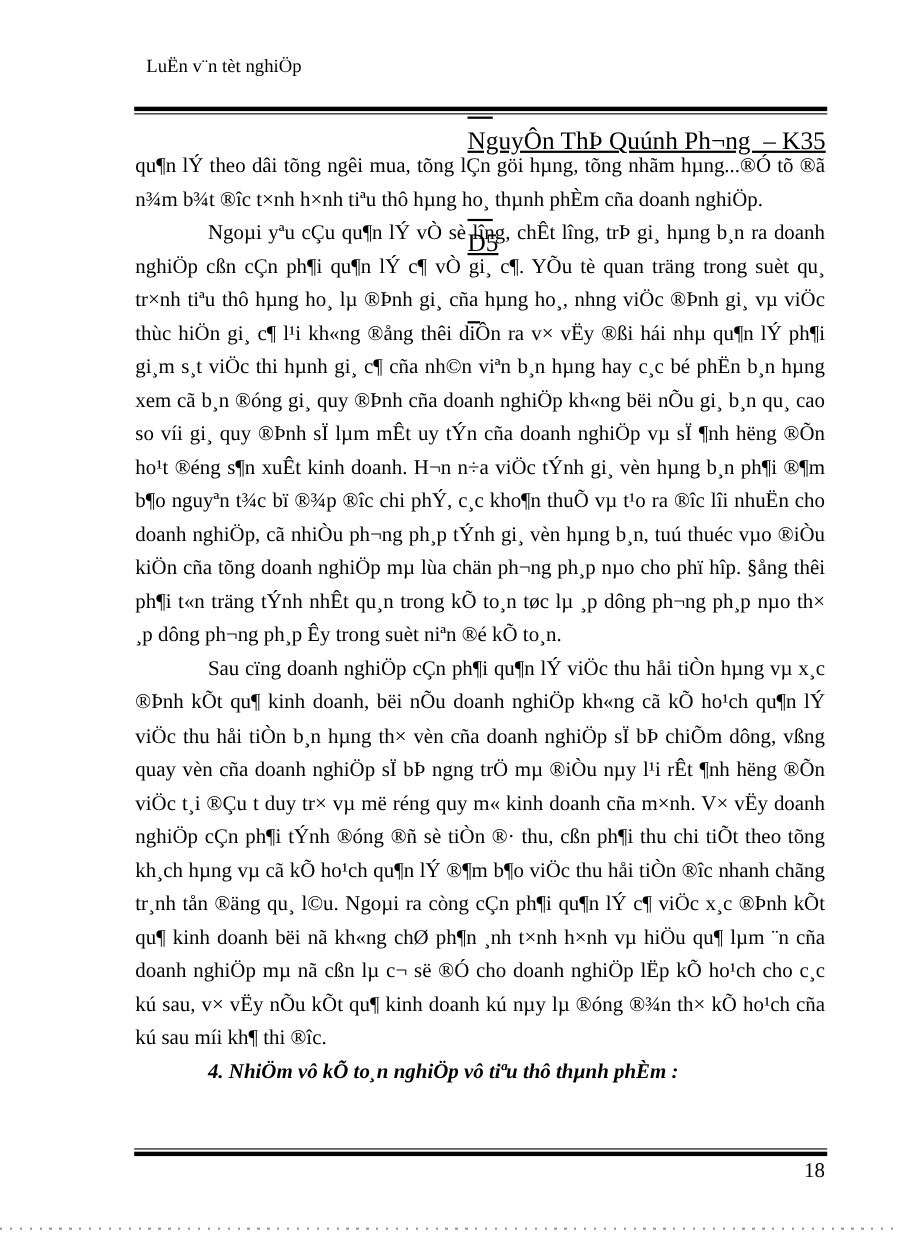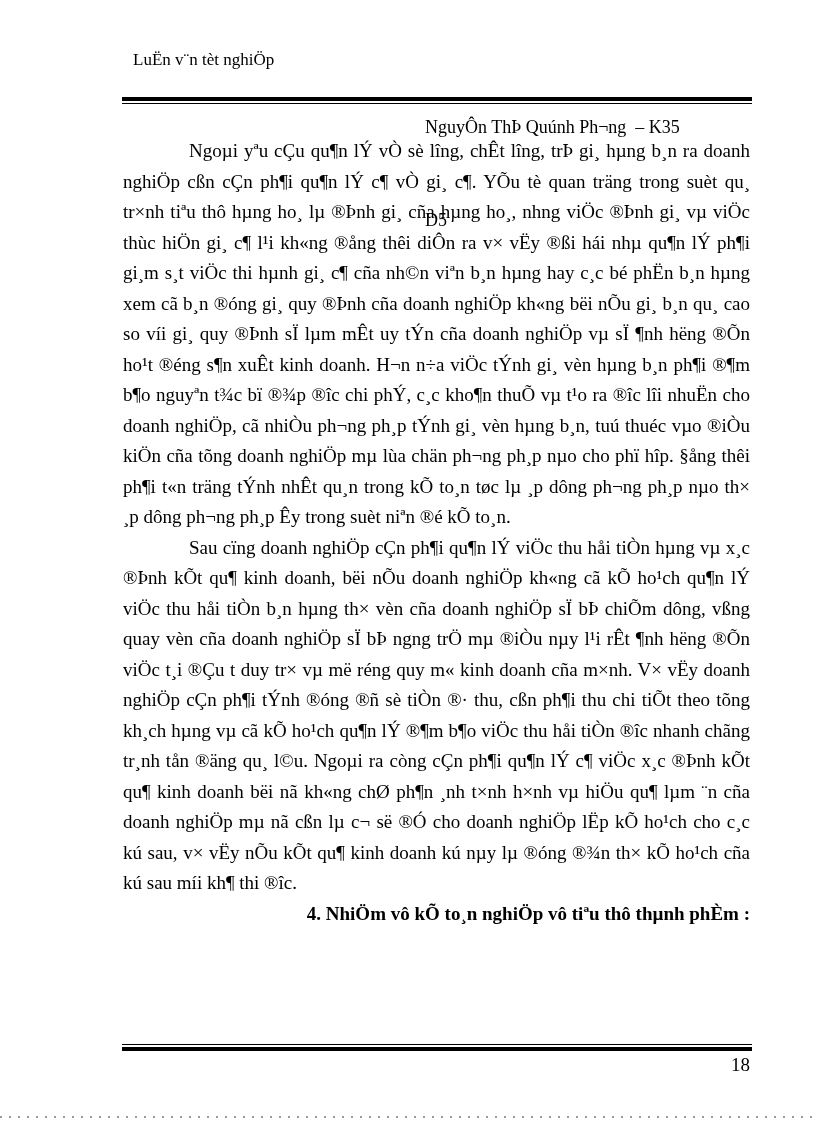--- a/index.html
+++ b/index.html
@@ -19,23 +19,24 @@
     position: absolute;
     left: 133px;
     top: 50px;
     font-size: 17px;
     white-space: pre;
   }
   .header-right {
     position: absolute;
     left: 425px;
     top: 50px;
-    font-size: 18px;
+    font-size: 23px;
     line-height: 31px;
     white-space: pre-wrap;
+    text-decoration: underline;
   }
 
   
   .rule {
     position: absolute;
     left: 122px;
     width: 630px;
   }
   .rule-header {
     top: 97px;
@@ -59,21 +60,22 @@
     font-size: 19px;
     line-height: 30.5px;
     text-align: justify;
   }
   .para { margin: 0; }
   .indented { text-indent: 66px; }
   .heading {
     margin: 0;
     font-weight: bold;
     text-indent: 66px;
-    text-align: right;
+    text-align: left;
+    font-style: italic;
   }
 
   
   .page-number {
     position: absolute;
     top: 1054px;
     left: 123px;
     width: 627px;
     text-align: right;
     font-size: 19px;
@@ -97,20 +99,21 @@
   <div class="header-left">LuËn v¨n tèt nghiÖp</div>
 
   <div class="header-right">
     <div>NguyÔn ThÞ Quúnh Ph¬ng  – K35</div>
     <div>D5</div>
   </div>
 
   <div class="rule rule-header"></div>
 
   <div class="content">
+    <p class="para">qu¶n lÝ theo dâi tõng ngêi mua, tõng lÇn göi hµng, tõng nhãm hµng...®Ó tõ ®ã n¾m b¾t ®îc t×nh h×nh tiªu thô hµng ho¸ thµnh phÈm cña doanh nghiÖp.</p>
     <p class="para indented">Ngoµi yªu cÇu qu¶n lÝ vÒ sè lîng, chÊt lîng, trÞ gi¸ hµng b¸n ra doanh nghiÖp cßn cÇn ph¶i qu¶n lÝ c¶ vÒ gi¸ c¶. YÕu tè quan träng trong suèt qu¸ tr×nh tiªu thô hµng ho¸ lµ ®Þnh gi¸ cña hµng ho¸, nhng viÖc ®Þnh gi¸ vµ viÖc thùc hiÖn gi¸ c¶ l¹i kh«ng ®ång thêi diÔn ra v× vËy ®ßi hái nhµ qu¶n lÝ ph¶i gi¸m s¸t viÖc thi hµnh gi¸ c¶ cña nh©n viªn b¸n hµng hay c¸c bé phËn b¸n hµng xem cã b¸n ®óng gi¸ quy ®Þnh cña doanh nghiÖp kh«ng bëi nÕu gi¸ b¸n qu¸ cao so víi gi¸ quy ®Þnh sÏ lµm mÊt uy tÝn cña doanh nghiÖp vµ sÏ ¶nh hëng ®Õn ho¹t ®éng s¶n xuÊt kinh doanh. H¬n n÷a viÖc tÝnh gi¸ vèn hµng b¸n ph¶i ®¶m b¶o nguyªn t¾c bï ®¾p ®îc chi phÝ, c¸c kho¶n thuÕ vµ t¹o ra ®îc lîi nhuËn cho doanh nghiÖp, cã nhiÒu ph¬ng ph¸p tÝnh gi¸ vèn hµng b¸n, tuú thuéc vµo ®iÒu kiÖn cña tõng doanh nghiÖp mµ lùa chän ph¬ng ph¸p nµo cho phï hîp. §ång thêi ph¶i t«n träng tÝnh nhÊt qu¸n trong kÕ to¸n tøc lµ ¸p dông ph¬ng ph¸p nµo th× ¸p dông ph¬ng ph¸p Êy trong suèt niªn ®é kÕ to¸n.</p>
     <p class="para indented">Sau cïng doanh nghiÖp cÇn ph¶i qu¶n lÝ viÖc thu håi tiÒn hµng vµ x¸c ®Þnh kÕt qu¶ kinh doanh, bëi nÕu doanh nghiÖp kh«ng cã kÕ ho¹ch qu¶n lÝ viÖc thu håi tiÒn b¸n hµng th× vèn cña doanh nghiÖp sÏ bÞ chiÕm dông, vßng quay vèn cña doanh nghiÖp sÏ bÞ ngng trÖ mµ ®iÒu nµy l¹i rÊt ¶nh hëng ®Õn viÖc t¸i ®Çu t duy tr× vµ më réng quy m« kinh doanh cña m×nh. V× vËy doanh nghiÖp cÇn ph¶i tÝnh ®óng ®ñ sè tiÒn ®· thu, cßn ph¶i thu chi tiÕt theo tõng kh¸ch hµng vµ cã kÕ ho¹ch qu¶n lÝ ®¶m b¶o viÖc thu håi tiÒn ®îc nhanh chãng tr¸nh tån ®äng qu¸ l©u. Ngoµi ra còng cÇn ph¶i qu¶n lÝ c¶ viÖc x¸c ®Þnh kÕt qu¶ kinh doanh bëi nã kh«ng chØ ph¶n ¸nh t×nh h×nh vµ hiÖu qu¶ lµm ¨n cña doanh nghiÖp mµ nã cßn lµ c¬ së ®Ó cho doanh nghiÖp lËp kÕ ho¹ch cho c¸c kú sau, v× vËy nÕu kÕt qu¶ kinh doanh kú nµy lµ ®óng ®¾n th× kÕ ho¹ch cña kú sau míi kh¶ thi ®îc.</p>
     <p class="heading">4. NhiÖm vô kÕ to¸n nghiÖp vô tiªu thô thµnh phÈm :</p>
   </div>
 
   <div class="rule rule-footer"></div>
 
   <div class="page-number">18</div>
 
   <div class="bottom-dots"></div>

